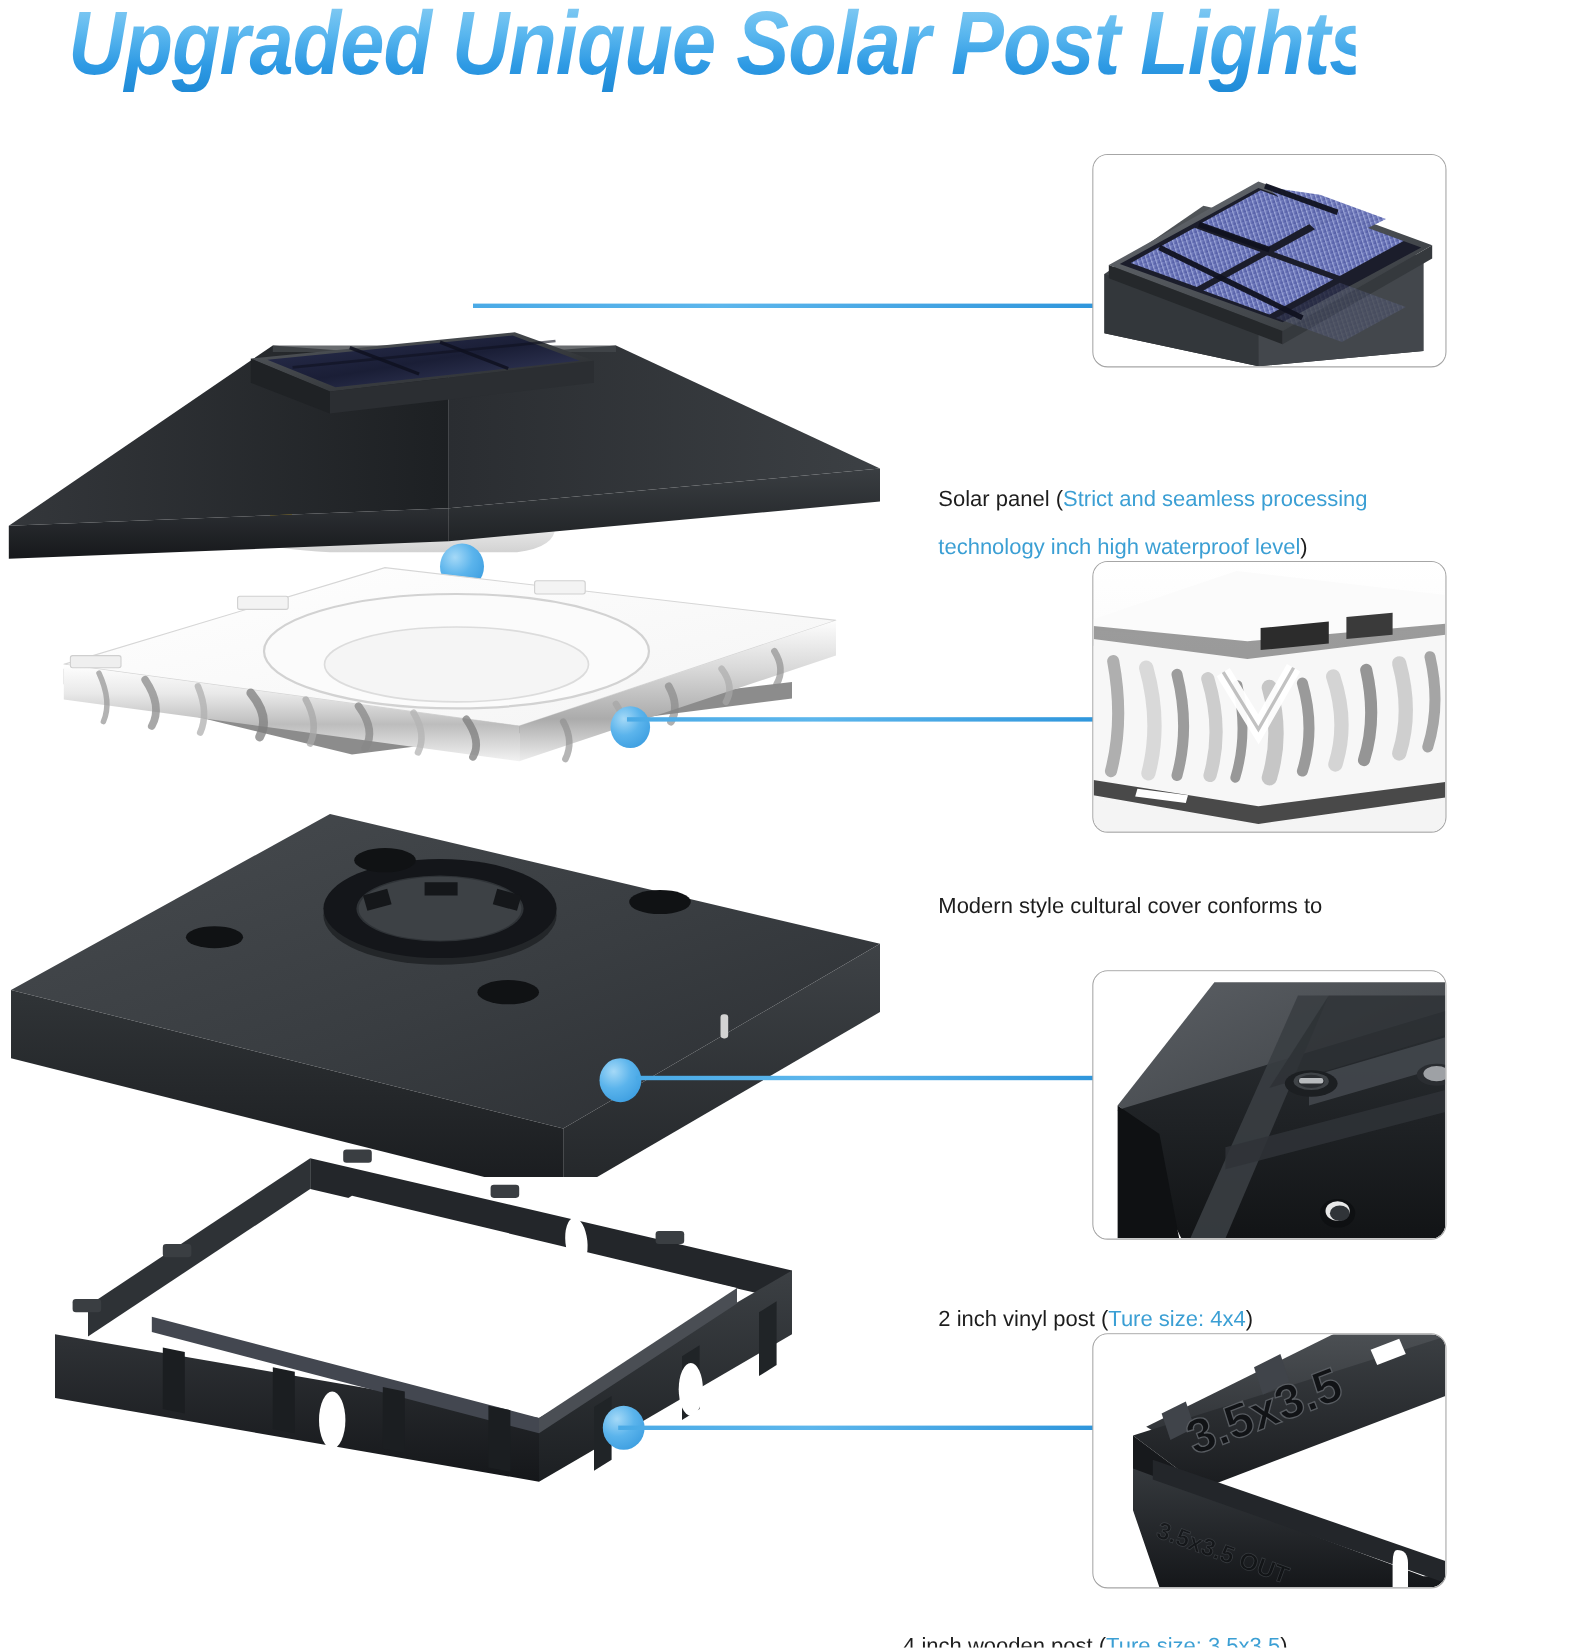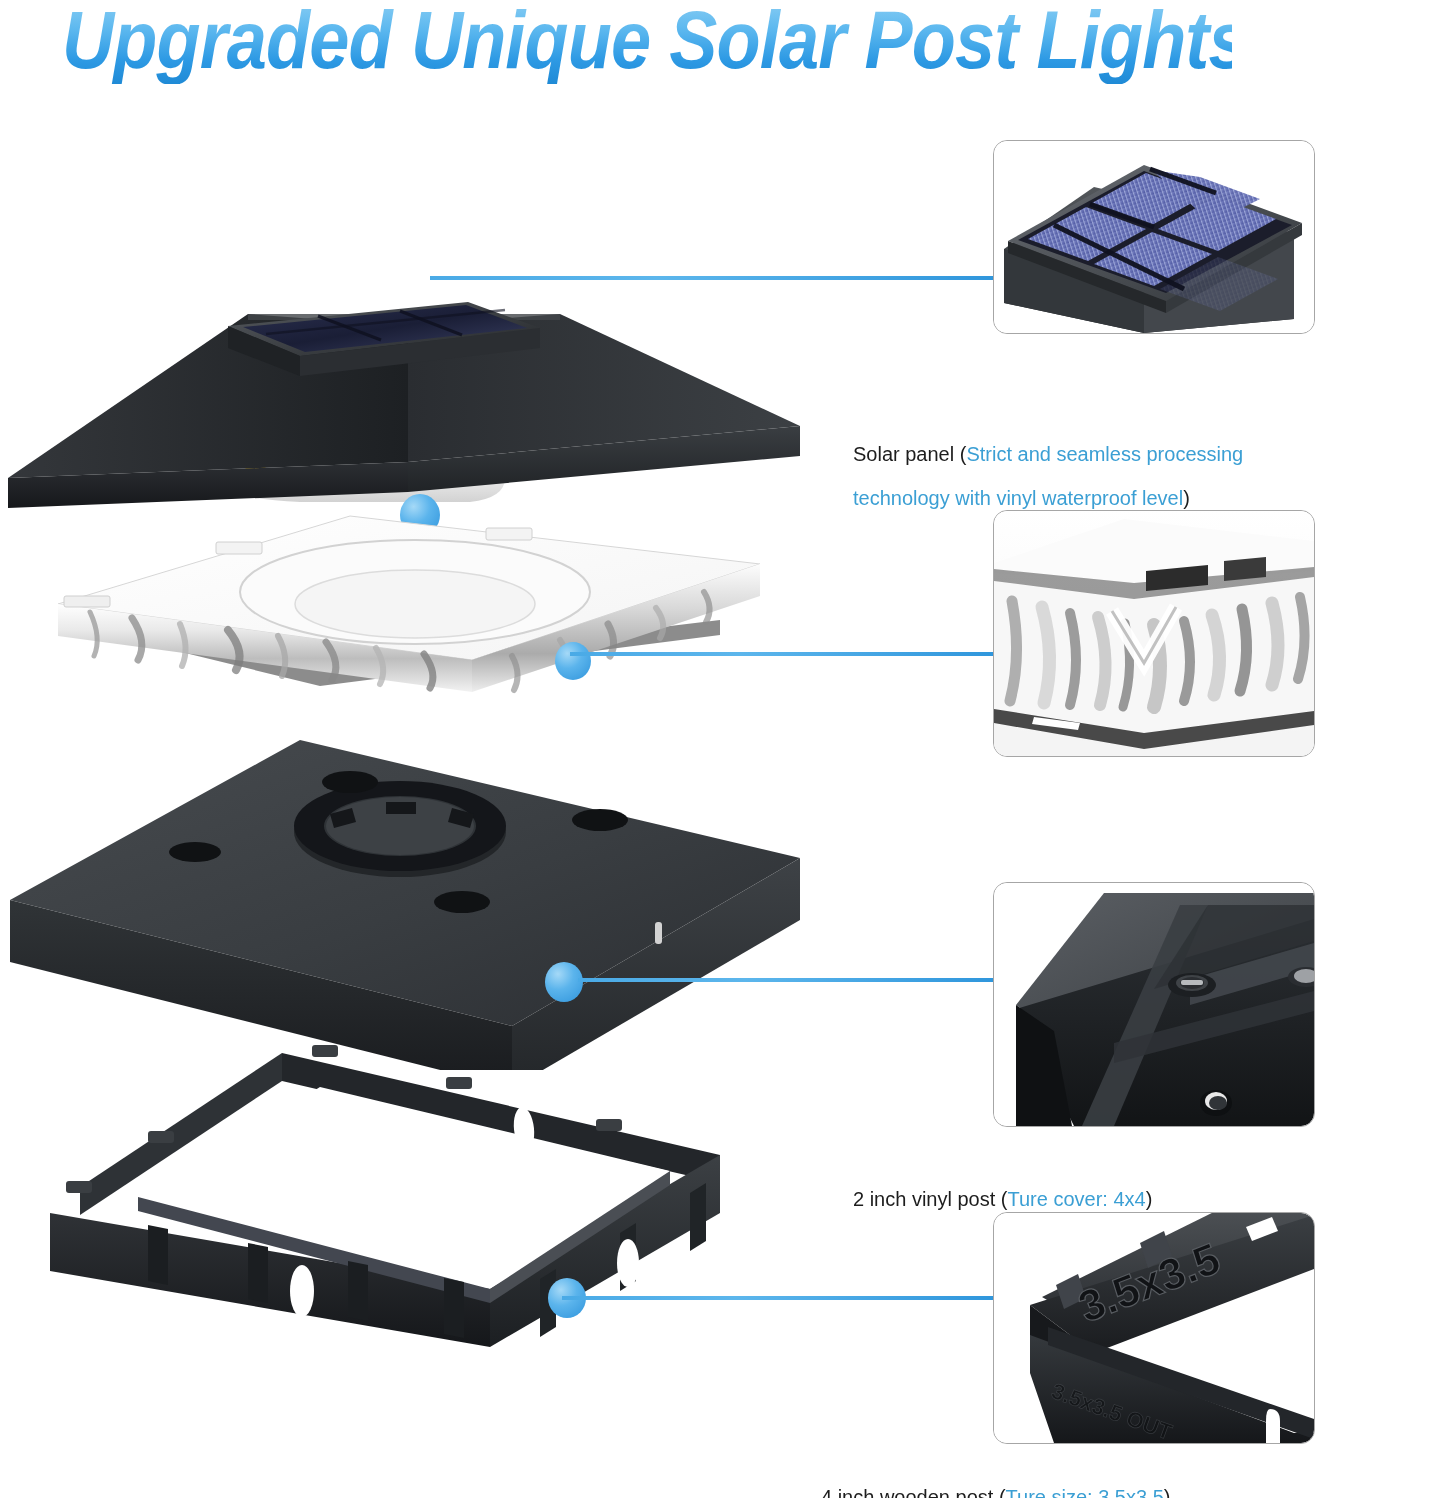--- a/index.html
+++ b/index.html
@@ -365,21 +365,21 @@
         </g>
       </svg>
     </div>
   </div>
 
   <div class="caption" style="left:853px;top:405px;width:592px;">
     <div>
       <span>Solar panel (</span><span class="hl">Strict and seamless processing</span>
     </div>
     <div>
-      <span class="hl">technology with vinyl waterproof level</span><span>)</span>
+      <span class="hl">technology inch high waterproof level</span><span>)</span>
     </div>
   </div>
 
   <div class="callout" style="left:993px;top:510px;width:320px;height:245px;">
     <div class="inner">
       <svg width="320" height="245" viewBox="0 0 320 245">
         <defs>
           <linearGradient id="tgBg" x1="0" y1="0" x2="0" y2="1">
             <stop offset="0" stop-color="#ffffff"></stop>
               <stop offset="1" stop-color="#f3f3f3"></stop>
@@ -415,20 +415,21 @@
         <path d="M0,198 L150,222 L320,200 L320,214 L150,238 L0,212 Z" fill="#2a2a2a" opacity="0.85"></path>
 
         <path d="M40,206 l46,6 l-2,7 l-46,-6 Z" fill="#ffffff"></path>
 
         <path d="M0,216 L150,240 L320,218 L320,245 L0,245 Z" fill="#f4f4f4"></path>
       </svg>
     </div>
   </div>
 
   <div class="caption" style="left:853px;top:775px;width:592px;">
+    <div>Modern style cultural cover conforms to</div>
   </div>
 
   <div class="callout" style="left:993px;top:882px;width:320px;height:243px;">
     <div class="inner">
       <svg width="320" height="243" viewBox="0 0 320 243">
         <defs>
           <linearGradient id="tbTop" x1="0" y1="0" x2="1" y2="1">
             <stop offset="0" stop-color="#5b5f64"></stop>
               <stop offset="1" stop-color="#3a3e42"></stop>
           </linearGradient>
@@ -461,21 +462,21 @@
 
         <ellipse cx="222" cy="220" rx="16" ry="13" fill="#0e1012"></ellipse>
         <ellipse cx="222" cy="218" rx="11" ry="9" fill="#e8e8e8"></ellipse>
         <ellipse cx="224" cy="220" rx="9" ry="7" fill="#303438"></ellipse>
       </svg>
     </div>
   </div>
 
   <div class="caption" style="left:853px;top:1150px;width:592px;">
     <div>
-      <span>2 inch vinyl post (</span><span class="hl">Ture cover: 4x4</span><span>)</span>
+      <span>2 inch vinyl post (</span><span class="hl">Ture size: 4x4</span><span>)</span>
     </div>
   </div>
 
   <div class="callout" style="left:993px;top:1212px;width:320px;height:230px;">
     <div class="inner">
       <svg width="320" height="230" viewBox="0 0 320 230">
         <defs>
           <linearGradient id="twTop" x1="0" y1="0" x2="0" y2="1">
             <stop offset="0" stop-color="#4e5256"></stop>
               <stop offset="1" stop-color="#2a2d31"></stop>

